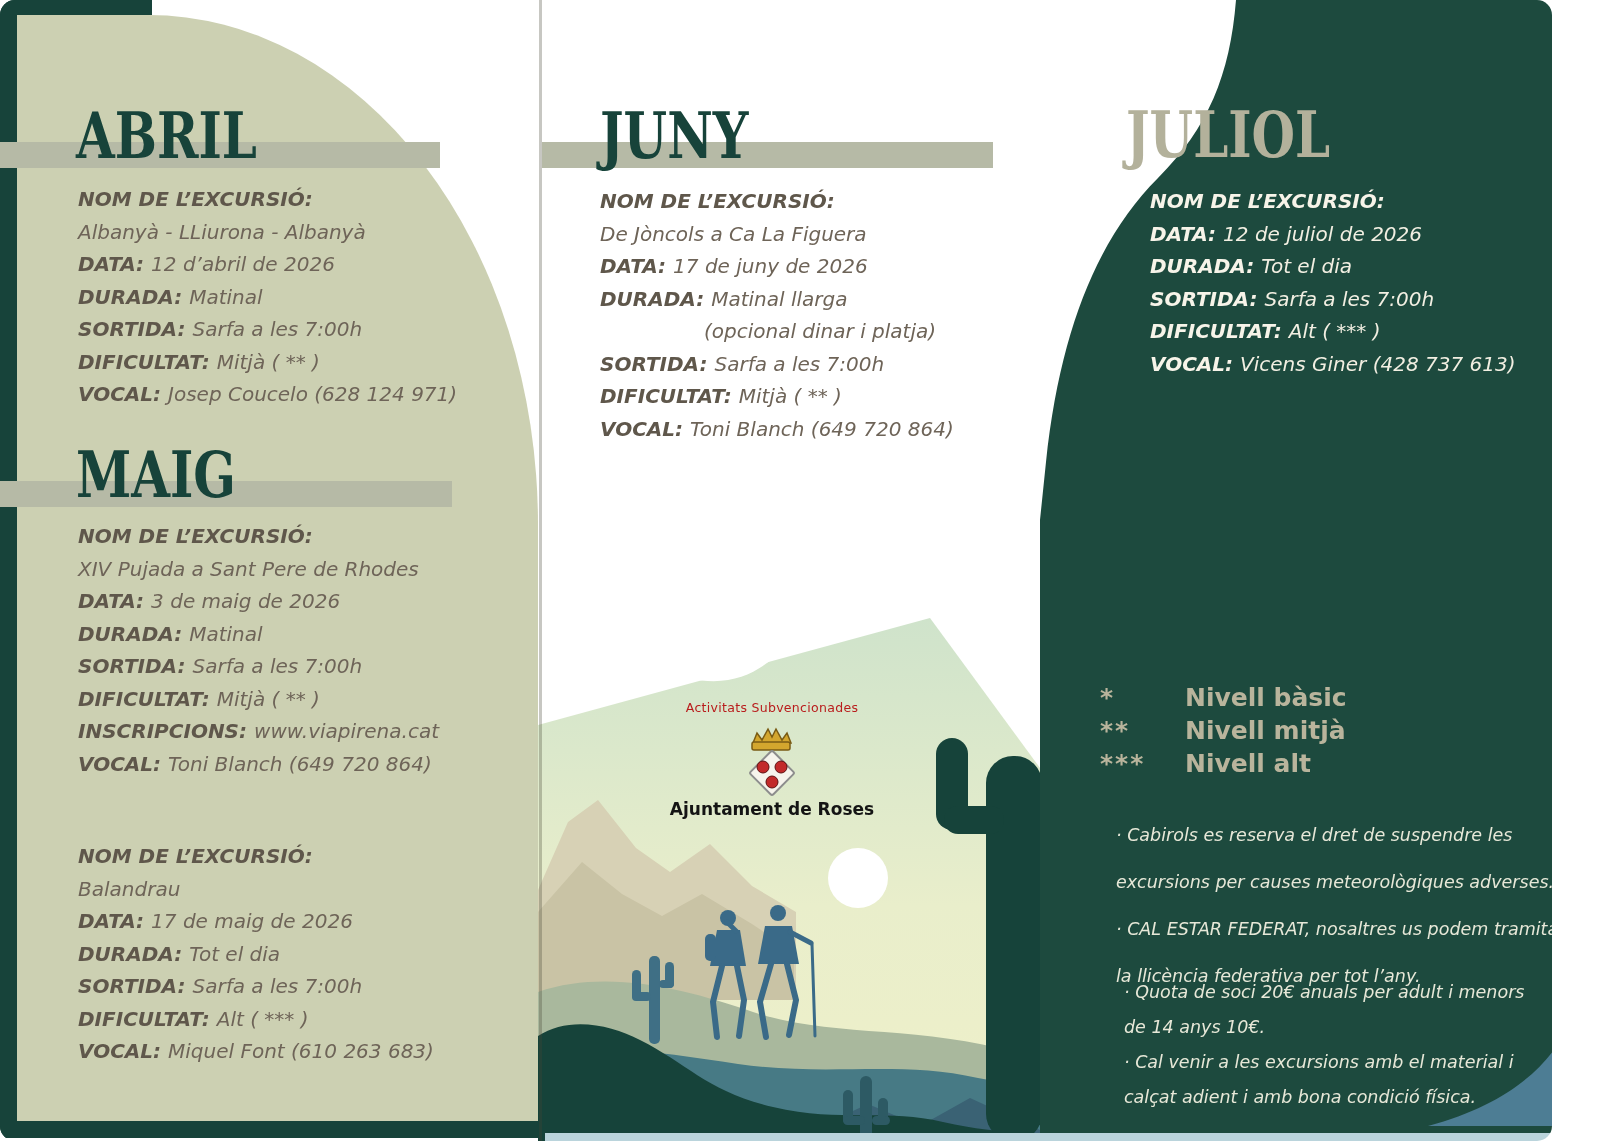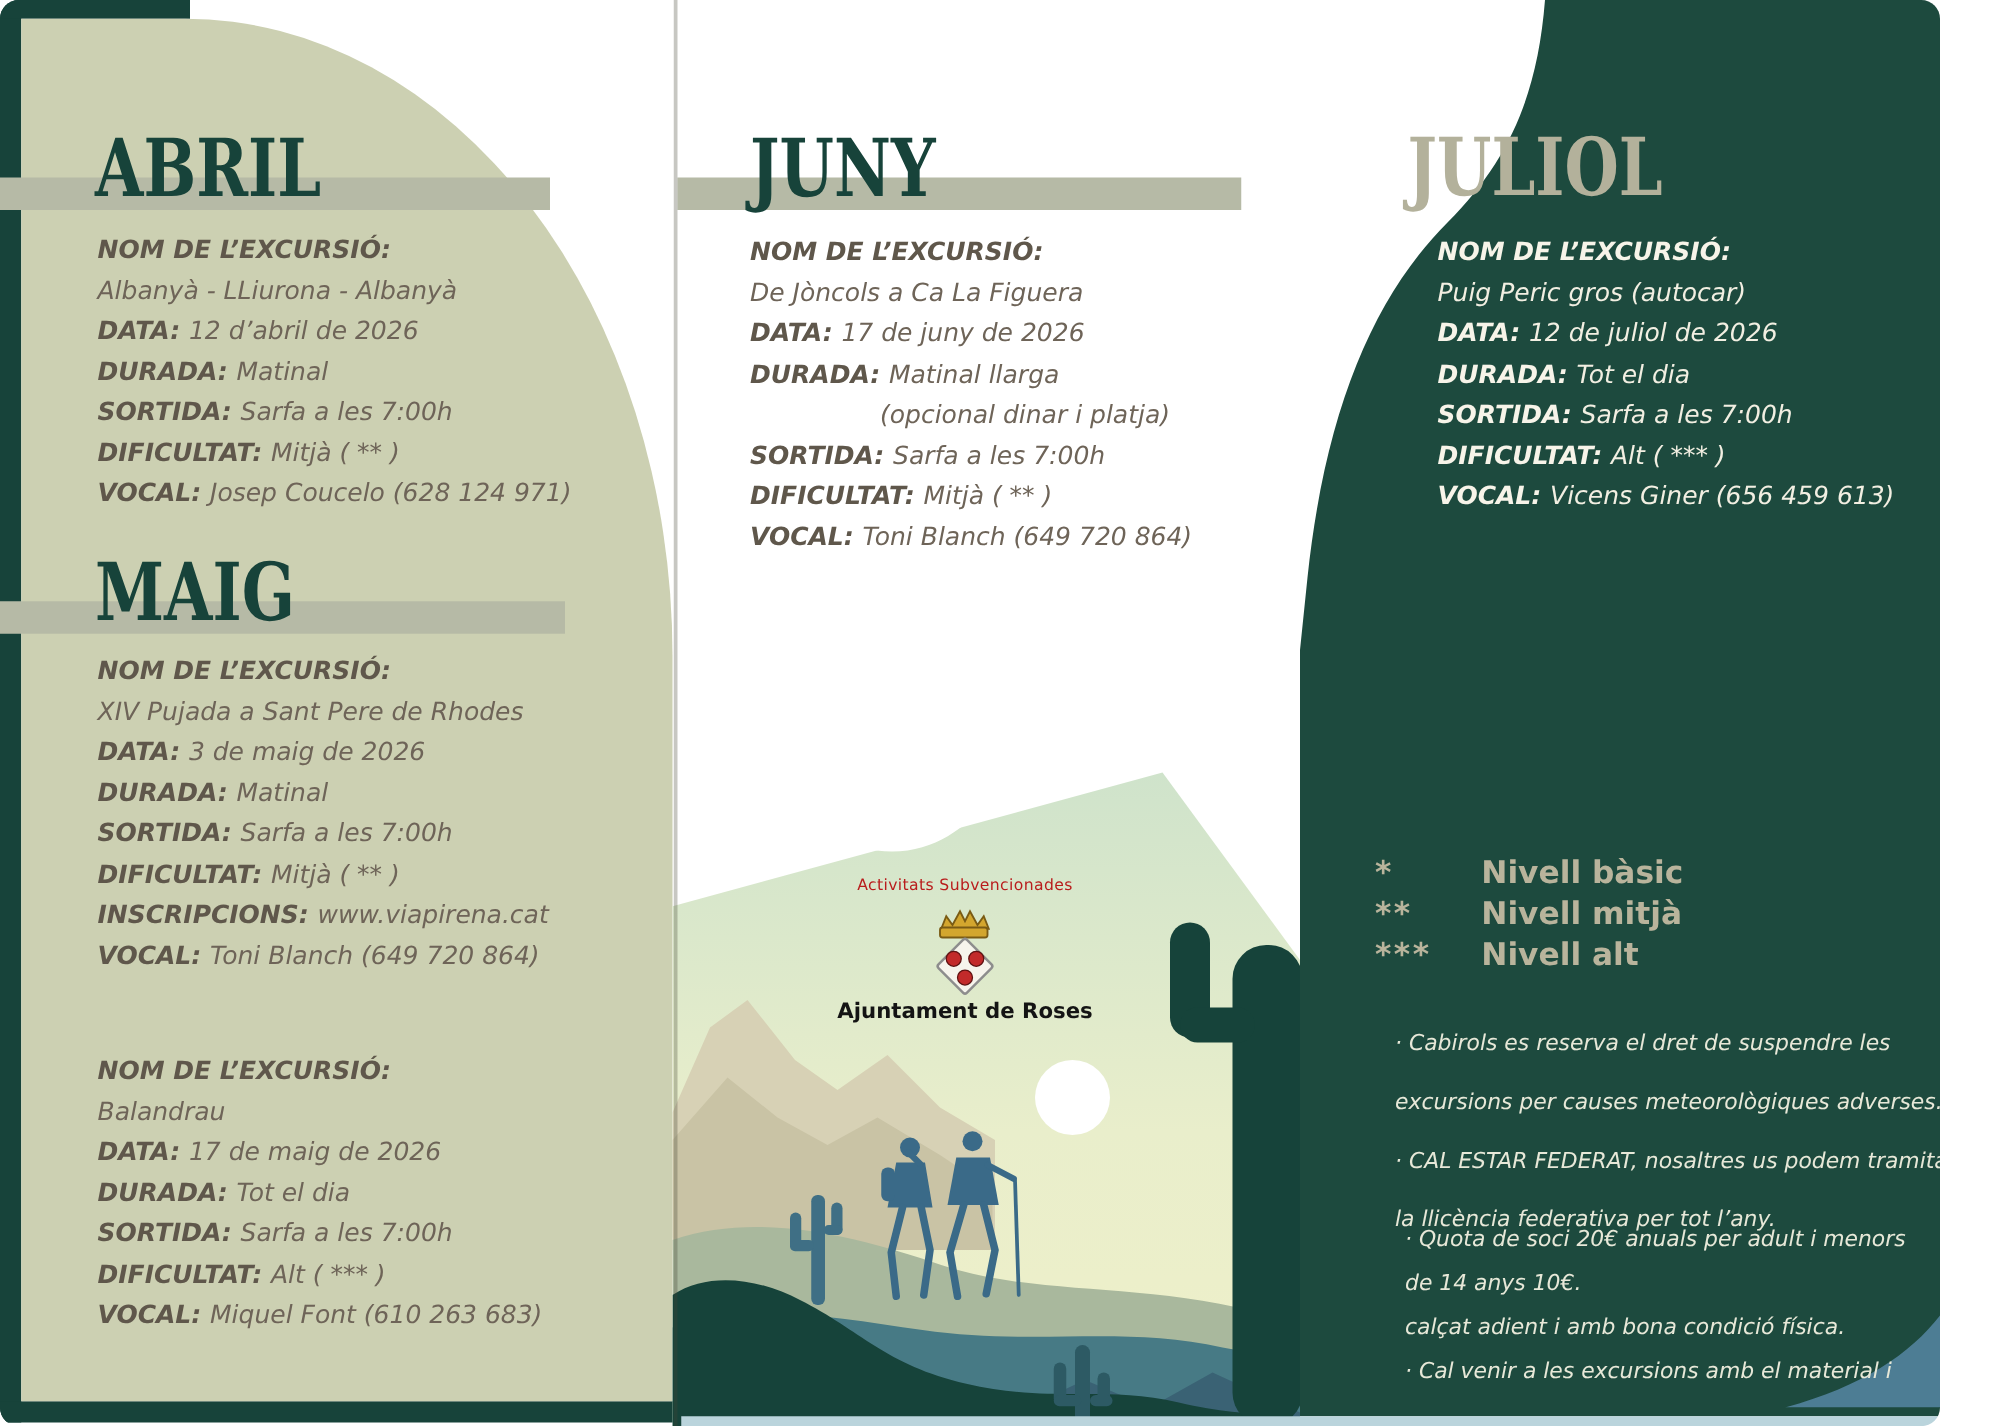--- a/index.html
+++ b/index.html
@@ -202,26 +202,25 @@
   <div id="fold-line"></div>
 
   <div id="right-panel"></div>
   <svg id="right-blob" viewBox="0 0 210 560" preserveAspectRatio="none">
     <path d="M0,0 L196,0 C190,75 168,128 118,178 C58,238 20,330 6,462 L0,520 Z" fill="#ffffff"></path>
   </svg>
   <div id="juliol-band"></div>
   <div class="month" id="juliol-title" style="left:1126px;top:103px;">JULIOL</div>
   <div class="ex light" id="juliol-text">
     <div class="line"><span class="lbl">NOM DE L’EXCURSIÓ:</span><span class="val"></span></div>
-    <div class="line"><span class="lbl"></span><span class="val">Puig Peric gros (autocar)</span></div>
     <div class="line"><span class="lbl">DATA:</span><span class="val">12 de juliol de 2026</span></div>
     <div class="line"><span class="lbl">DURADA:</span><span class="val">Tot el dia</span></div>
     <div class="line"><span class="lbl">SORTIDA:</span><span class="val">Sarfa a les 7:00h</span></div>
     <div class="line"><span class="lbl">DIFICULTAT:</span><span class="val">Alt ( *** )</span></div>
-    <div class="line"><span class="lbl">VOCAL:</span><span class="val">Vicens Giner (656 459 613)</span></div>
+    <div class="line"><span class="lbl">VOCAL:</span><span class="val">Vicens Giner (428 737 613)</span></div>
   </div>
 
   <div id="legend">
     <div class="lg-row">
         <span class="lg-stars">*</span>
         <span class="lg-label">Nivell bàsic</span>
       </div>
     <div class="lg-row">
         <span class="lg-stars">**</span>
         <span class="lg-label">Nivell mitjà</span>
@@ -234,22 +233,22 @@
 
   <div class="note" id="notes1">
     <div class="nline">· Cabirols es reserva el dret de suspendre les</div>
     <div class="nline">excursions per causes meteorològiques adverses.</div>
     <div class="nline">· CAL ESTAR FEDERAT, nosaltres us podem tramitar</div>
     <div class="nline">la llicència federativa per tot l’any.</div>
   </div>
   <div class="note" id="notes2">
     <div class="nline">· Quota de soci 20€ anuals per adult i menors</div>
     <div class="nline">de 14 anys 10€.</div>
+    <div class="nline">· Cal venir a les excursions amb el material i</div>
     <div class="nline">calçat adient i amb bona condició física.</div>
-    <div class="nline">· Cal venir a les excursions amb el material i</div>
   </div>
 
   <svg id="swoosh" viewBox="0 0 160 168" preserveAspectRatio="none">
     <path d="M160,4 C150,70 118,136 0,168 L160,168 Z" fill="#4d7d94"></path>
   </svg>
 
   <div id="bottom-strip"></div>
   <div id="right-edge"></div>
 
 </div>

